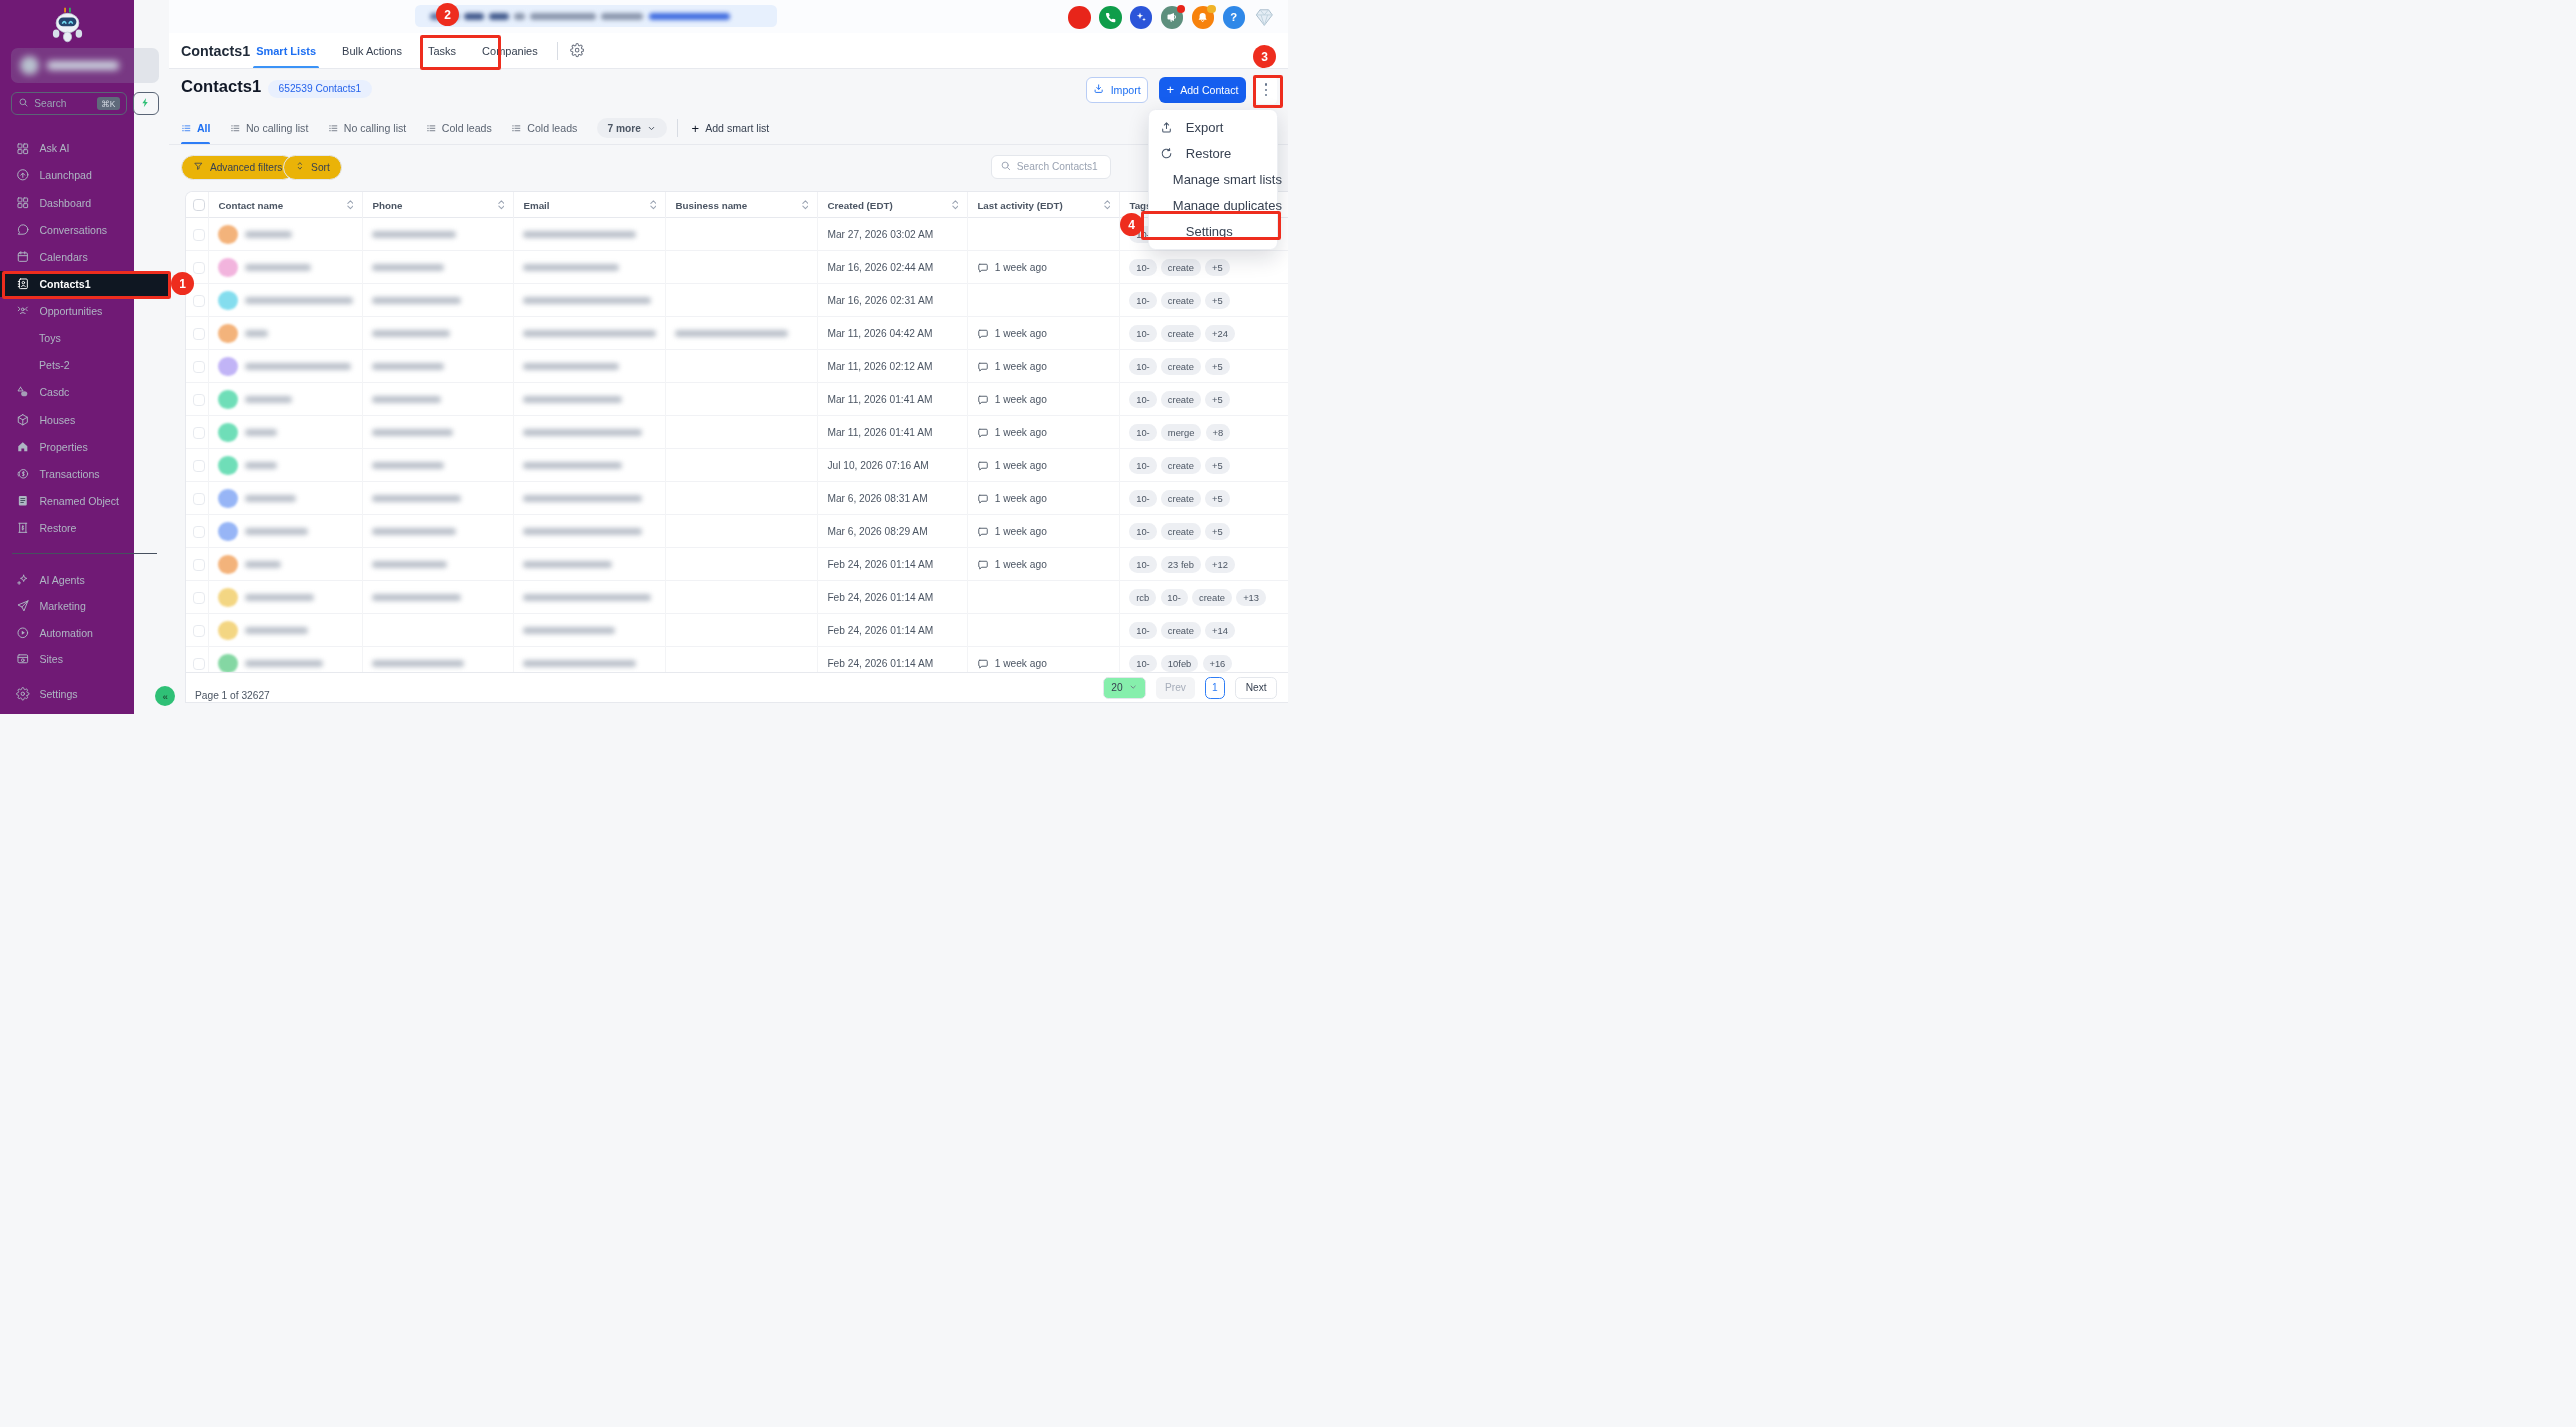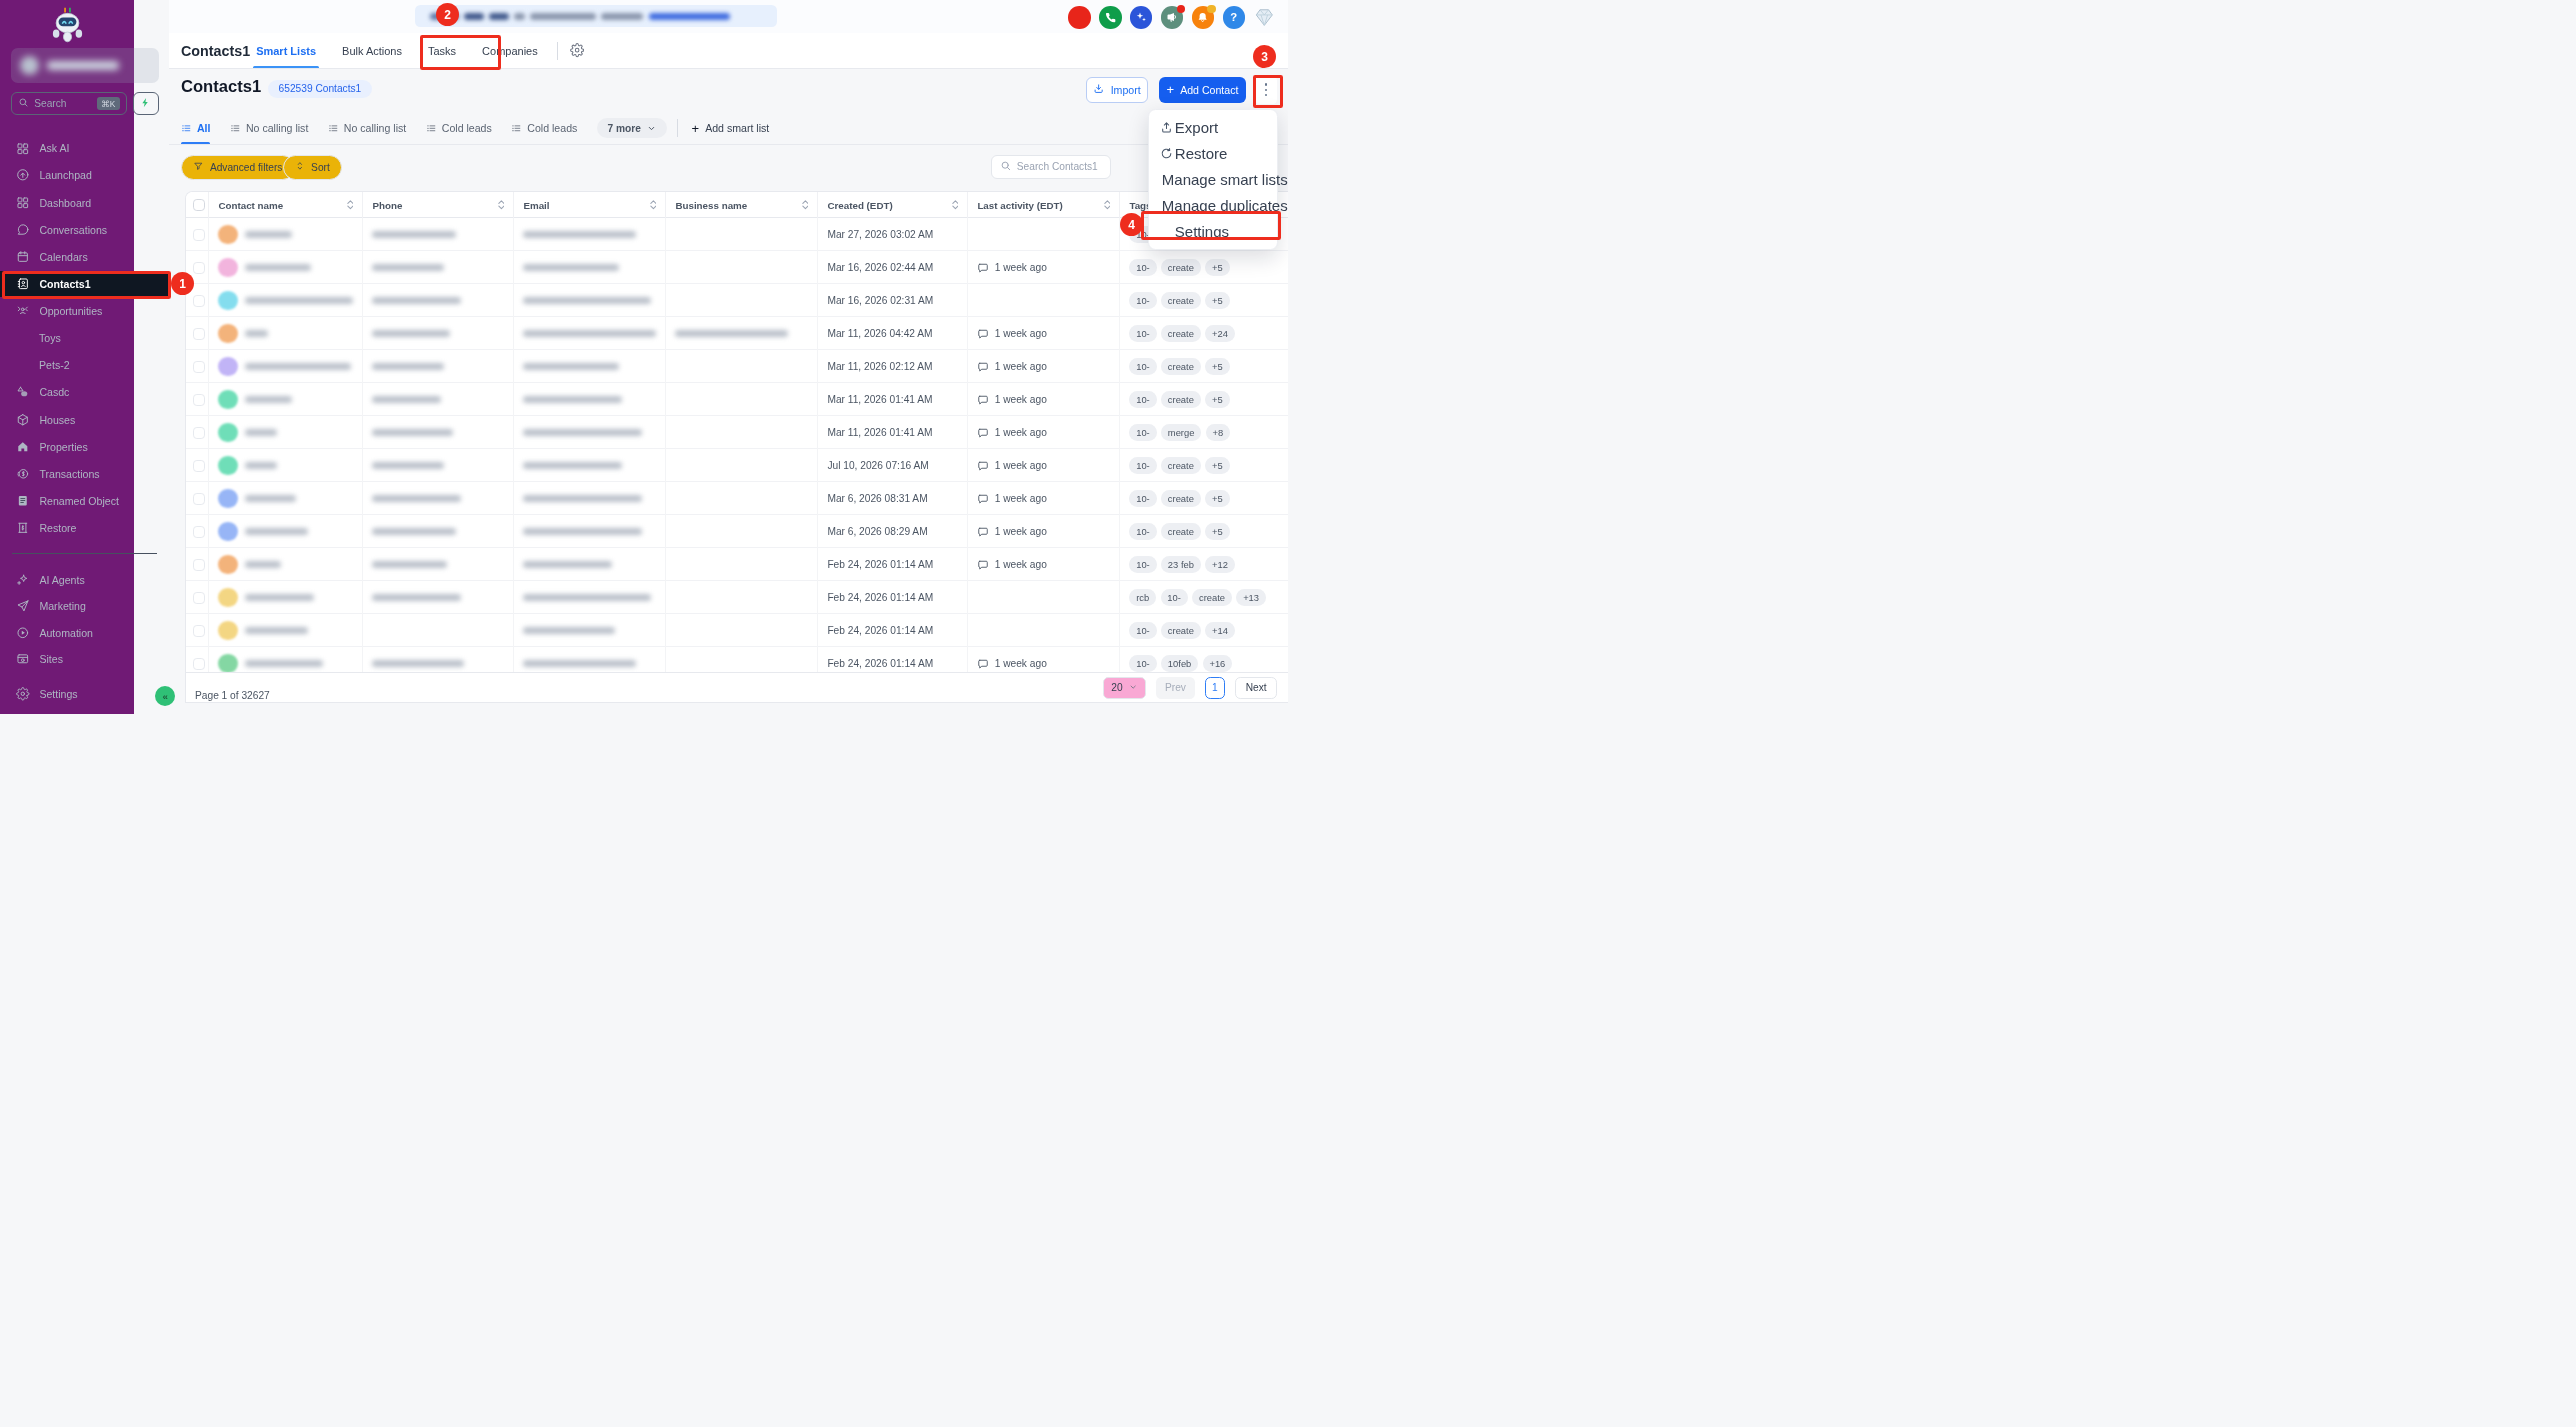--- a/index.html
+++ b/index.html
@@ -86,28 +86,28 @@
   .avatar { width:19.6px; height:19.6px; border-radius:50%; flex:none; margin-right:7.5px; filter:blur(1.1px); opacity:.85; }
   .blurbar { height:7.5px; border-radius:3.8px; background:#8d97a7; opacity:.6; filter:blur(2.6px); }
   .tagpill { background:#edeff3; border-radius:8.3px; padding:3px 6.8px; font-size:9.4px; color:#4b5563; margin-right:4.5px; flex:none; }
   .actwrap { display:flex; align-items:center; gap:5.3px; color:#4b5563; }
   .sortg { display:flex; flex-direction:column; gap:0.8px; color:#9aa3b2; }
 
   
   .tfoot { position:absolute; left:0; right:0; bottom:0; height:30px; background:#fff; border-top:0.8px solid #e7e9ee; display:flex; align-items:center; }
   .pg-summary { margin-left:9px; font-size:10.2px; color:#4b5563;margin-top:16px; }
   .pg-right { position:absolute; right:10.6px; display:flex; align-items:center; gap:9.8px; }
-  .pg-size { display:flex; align-items:center; gap:6.8px; background:#f9a8d4; border:0.8px solid #e4e7ec; border-radius:5.3px; height:22px; padding:0 7.5px; font-size:10.2px; color:#374151; cursor:pointer; }
+  .pg-size { display:flex; align-items:center; gap:6.8px; background:#86efac; border:0.8px solid #e4e7ec; border-radius:5.3px; height:22px; padding:0 7.5px; font-size:10.2px; color:#374151; cursor:pointer; }
   .pg-prev { background:#f3f4f6; color:#a6adba; border-radius:5.3px; height:22px; padding:0 9px; display:flex; align-items:center; font-size:10.2px; cursor:default; }
   .pg-cur { background:#fff; border:1.1px solid #2e7df6; color:#2e7df6; border-radius:5.3px; width:20.3px; height:22px; display:flex; align-items:center; justify-content:center; font-size:10.2px; cursor:pointer; }
   .pg-next { background:#fff; border:0.8px solid #e4e7ec; color:#374151; border-radius:5.3px; height:22px; padding:0 9.8px; display:flex; align-items:center; font-size:10.2px; cursor:pointer; }
 
   
   .menu { position:absolute; right:9.8px; top:109px; width:130px; background:#fff; border:0.8px solid #eceef2; border-radius:7.5px; box-shadow:0 7.5px 21px rgba(16,24,40,.14); padding:4.5px 0; z-index:50; }
-  .menu-item { height:26px; display:flex; align-items:center; gap:2px; padding:0 10.6px; font-size:15px; color:#374151; cursor:pointer; white-space:nowrap; }
+  .menu-item { height:26px; display:flex; align-items:center; gap:13px; padding:0 10.6px; font-size:13px; color:#374151; cursor:pointer; white-space:nowrap; }
   .menu-item .mi { display:flex; color:#475569; }
 
   
   .anno-box { position:absolute; border:3px solid #ee2d1e; border-radius:2.3px; z-index:90; pointer-events:none; }
   .anno-dot { position:absolute; width:23.4px; height:23.4px; border-radius:50%; background:#ee2d1e; color:#fff; font-size:12px; font-weight:700; display:flex; align-items:center; justify-content:center; z-index:95; pointer-events:none; }
 </style>
 </head>
 <body>
 
 <div class="app">

